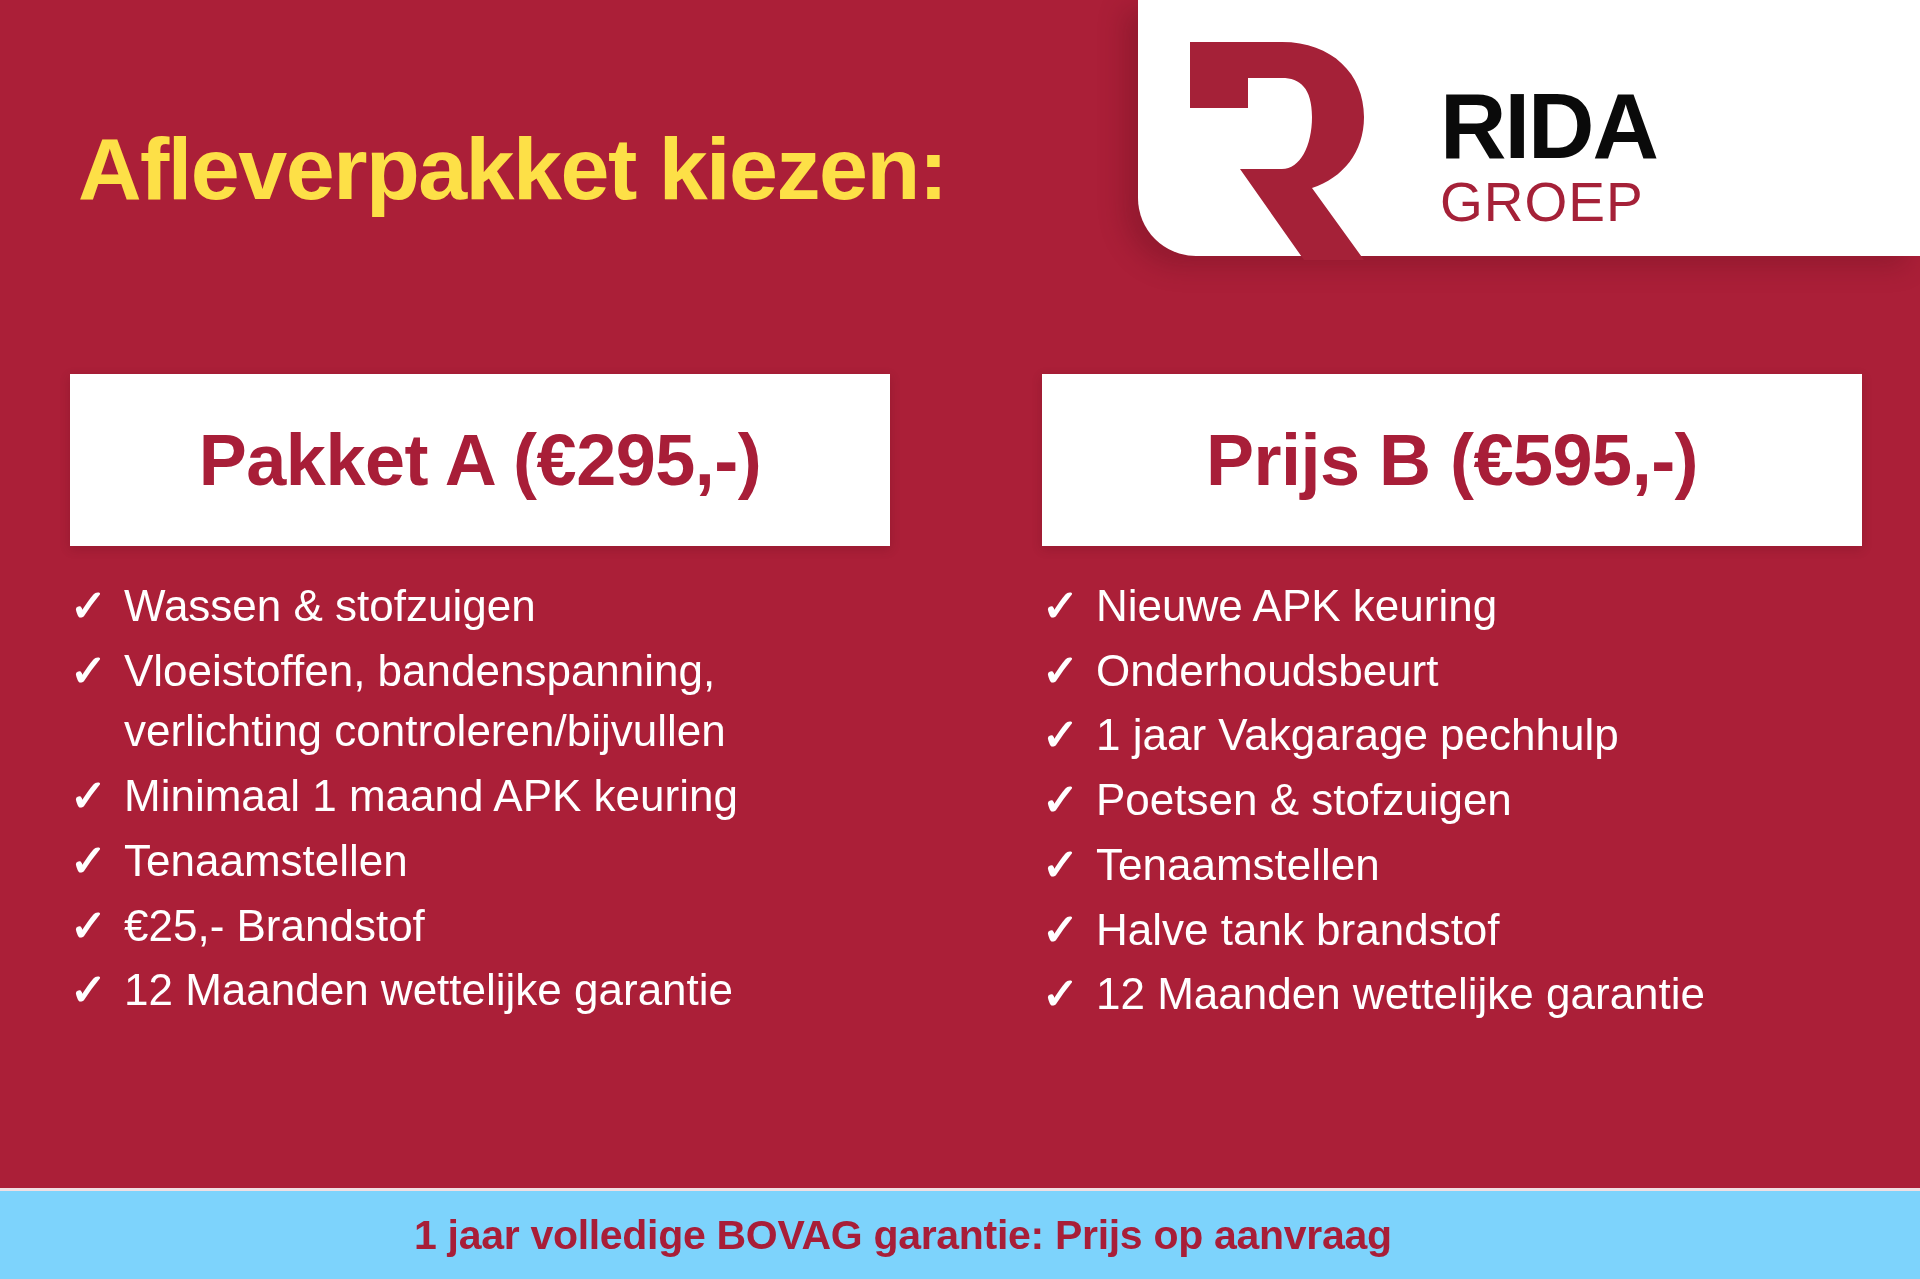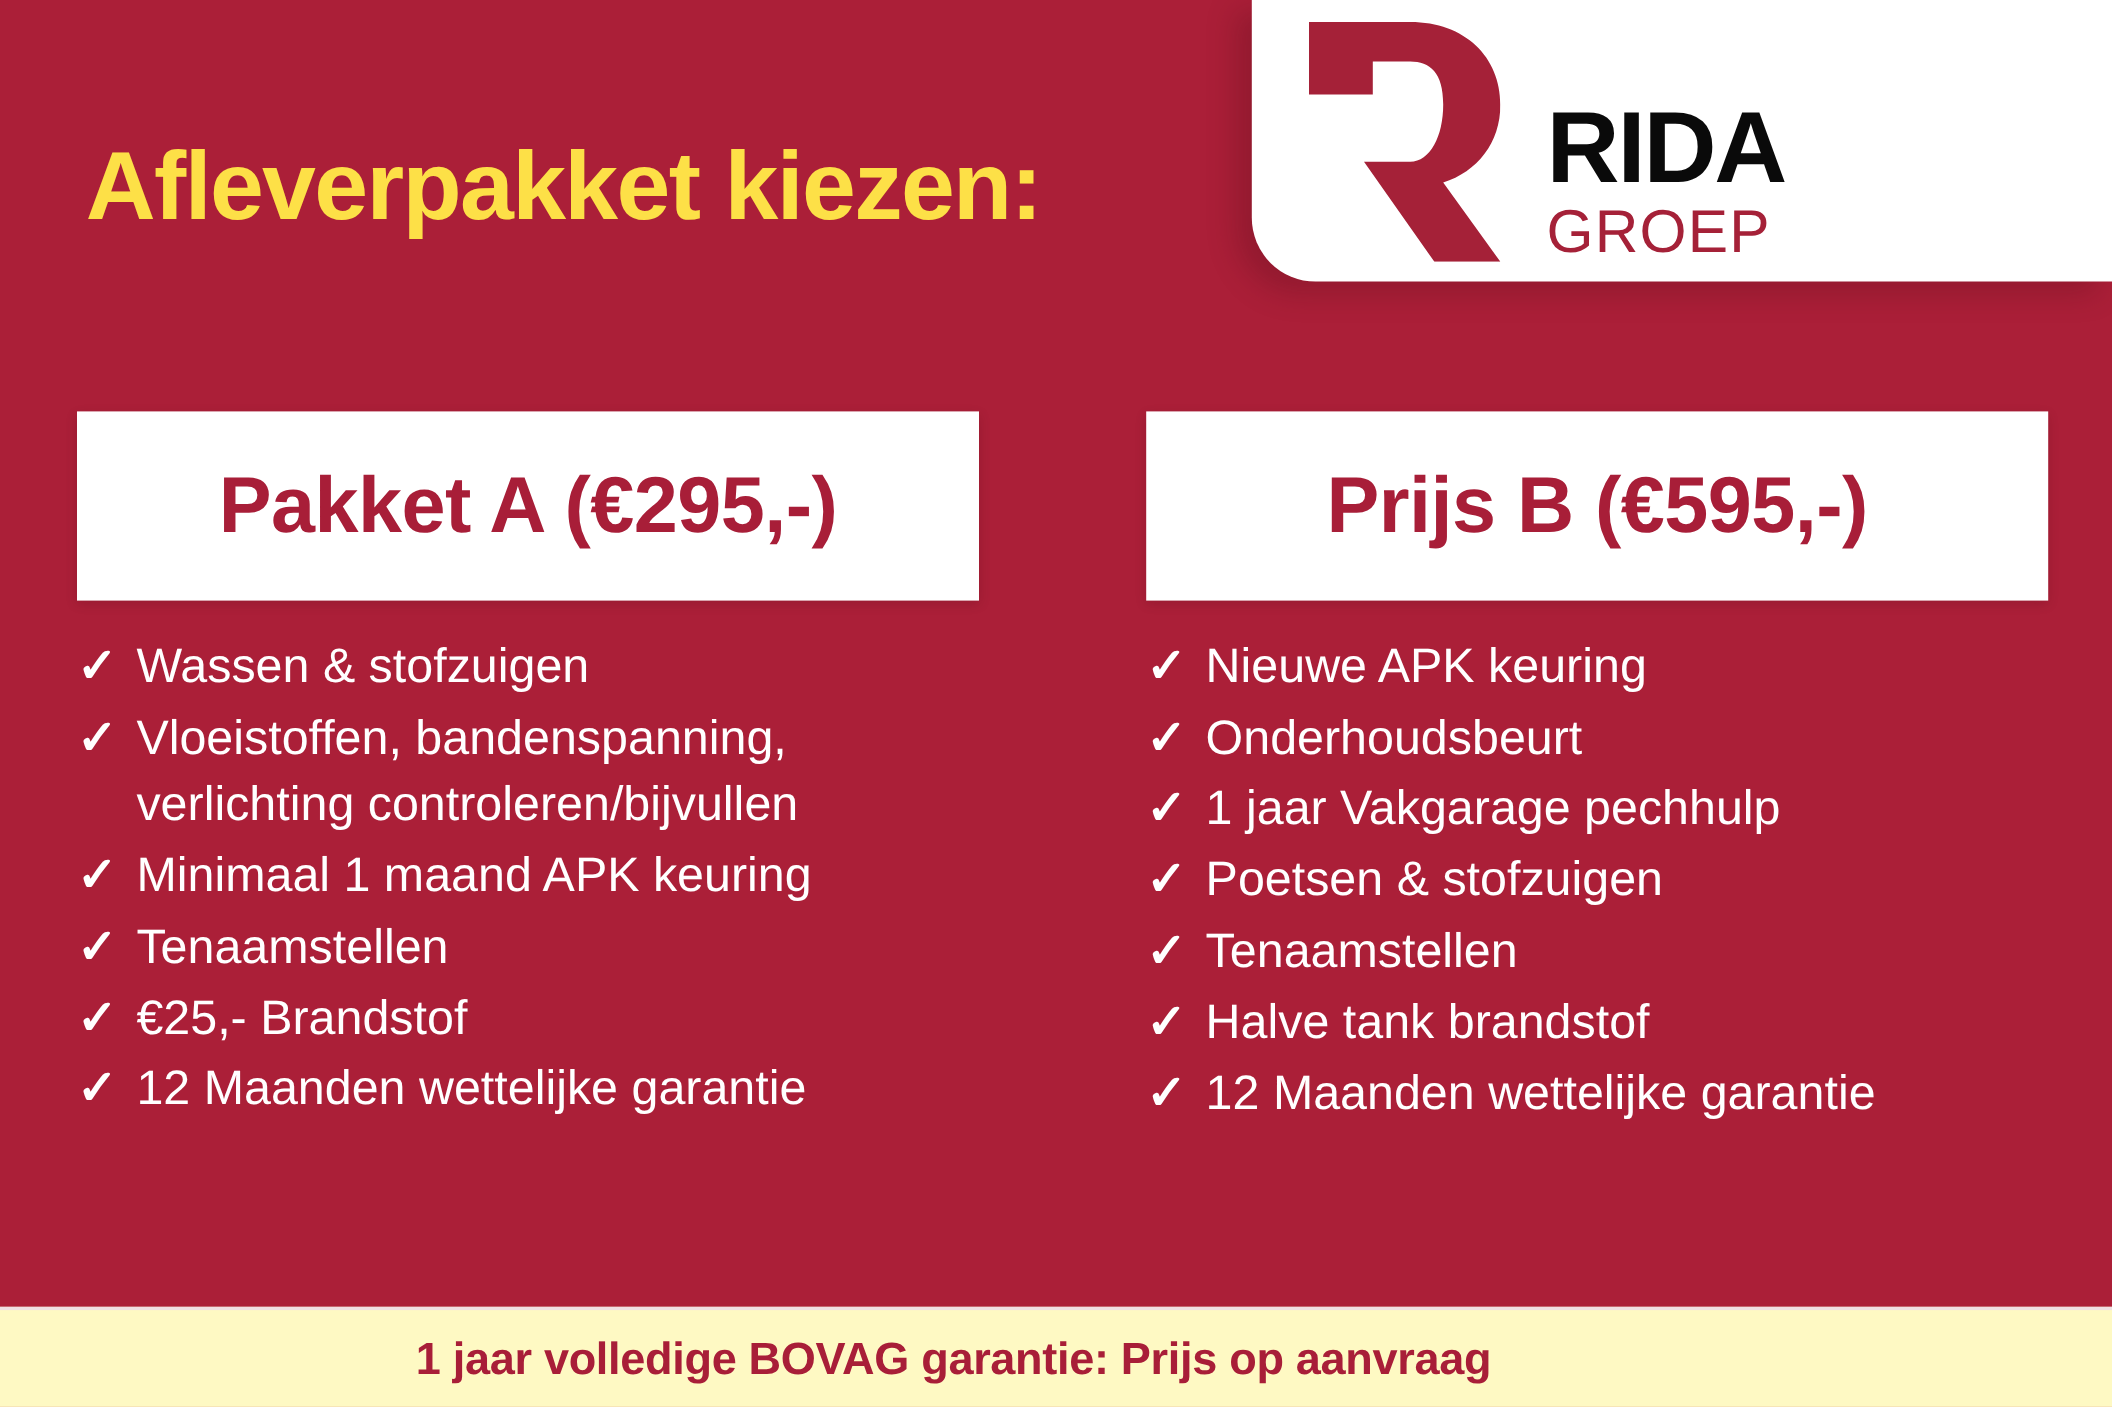--- a/index.html
+++ b/index.html
@@ -42,25 +42,26 @@
     top: 0;
     width: 782px;
     height: 256px;
     background: #ffffff;
     border-bottom-left-radius: 58px;
     box-shadow: -14px 10px 26px rgba(90, 12, 25, 0.30);
   }
   #logo-inner {
     position: absolute;
     left: 48px;
-    top: 18px;
+    top: 36px;
     width: 690px;
     height: 220px;
     display: flex;
-    align-items: flex-end;
+    align-items: flex-start;
+    gap: 34px;
   }
   #logo-mark {
     width: 178px;
     height: 222px;
     flex: 0 0 auto;
     margin-top: 2px;
   }
   #logo-wordmark {
     margin-left: 42px;
     margin-top: 48px;
@@ -137,24 +138,25 @@
   
   #package-b .feature-list { margin-top: 30px; }
 
   
   #footer-bar {
     position: absolute;
     left: 0;
     right: 0;
     bottom: 0;
     height: 88px;
-    background: #fef9c3;
+    background: #7dd3fc;
     border-top: 3px solid #f0dfe3;
     display: flex;
     align-items: center;
+    padding-left: 36px;
   }
   #footer-note {
     margin-left: 378px;
     font-size: 41px;
     font-weight: 700;
     letter-spacing: -0.3px;
     color: #A81E38;
     white-space: nowrap;
   }
 </style>

